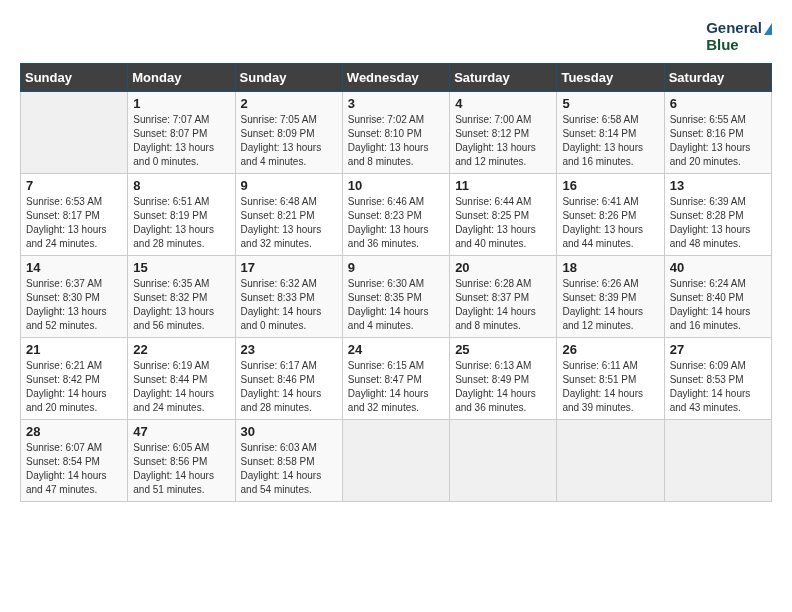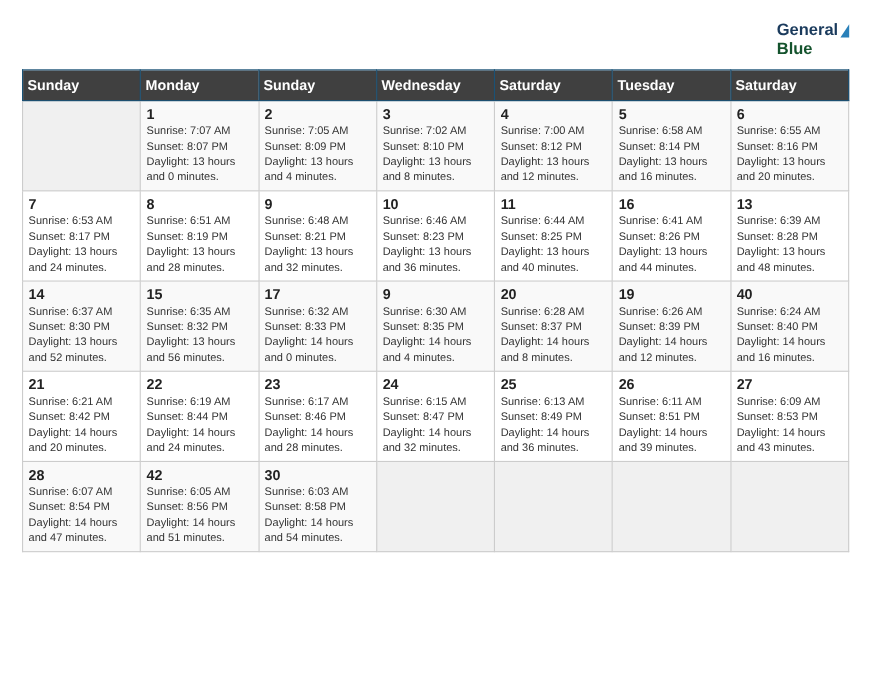--- a/index.html
+++ b/index.html
@@ -177,21 +177,21 @@
         </td>
         <td>
           <span class="day-num">9</span>
           <div class="day-info">Sunrise: 6:30 AM<br>Sunset: 8:35 PM<br>Daylight: 14 hours and 4 minutes.</div>
         </td>
         <td>
           <span class="day-num">20</span>
           <div class="day-info">Sunrise: 6:28 AM<br>Sunset: 8:37 PM<br>Daylight: 14 hours and 8 minutes.</div>
         </td>
         <td>
-          <span class="day-num">19</span>
+          <span class="day-num">18</span>
           <div class="day-info">Sunrise: 6:26 AM<br>Sunset: 8:39 PM<br>Daylight: 14 hours and 12 minutes.</div>
         </td>
         <td>
           <span class="day-num">40</span>
           <div class="day-info">Sunrise: 6:24 AM<br>Sunset: 8:40 PM<br>Daylight: 14 hours and 16 minutes.</div>
         </td>
       </tr>
       <tr>
         <td>
           <span class="day-num">21</span>
@@ -221,21 +221,21 @@
           <span class="day-num">27</span>
           <div class="day-info">Sunrise: 6:09 AM<br>Sunset: 8:53 PM<br>Daylight: 14 hours and 43 minutes.</div>
         </td>
       </tr>
       <tr>
         <td>
           <span class="day-num">28</span>
           <div class="day-info">Sunrise: 6:07 AM<br>Sunset: 8:54 PM<br>Daylight: 14 hours and 47 minutes.</div>
         </td>
         <td>
-          <span class="day-num">42</span>
+          <span class="day-num">47</span>
           <div class="day-info">Sunrise: 6:05 AM<br>Sunset: 8:56 PM<br>Daylight: 14 hours and 51 minutes.</div>
         </td>
         <td>
           <span class="day-num">30</span>
           <div class="day-info">Sunrise: 6:03 AM<br>Sunset: 8:58 PM<br>Daylight: 14 hours and 54 minutes.</div>
         </td>
         <td class="empty-cell"></td>
         <td class="empty-cell"></td>
         <td class="empty-cell"></td>
         <td class="empty-cell"></td>

